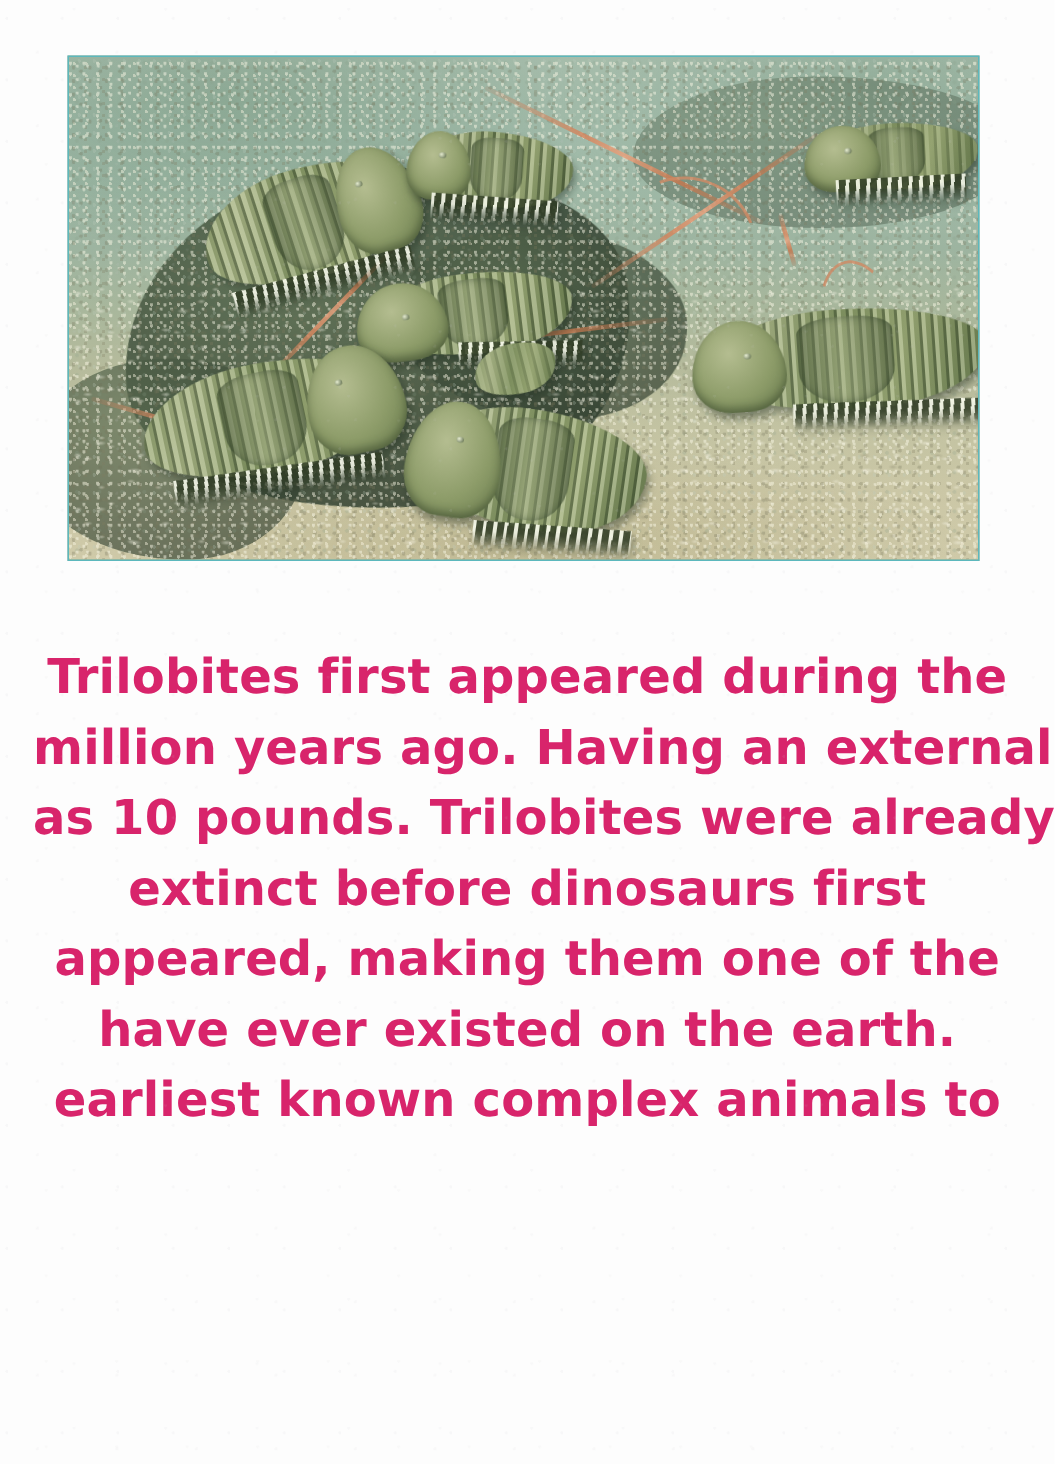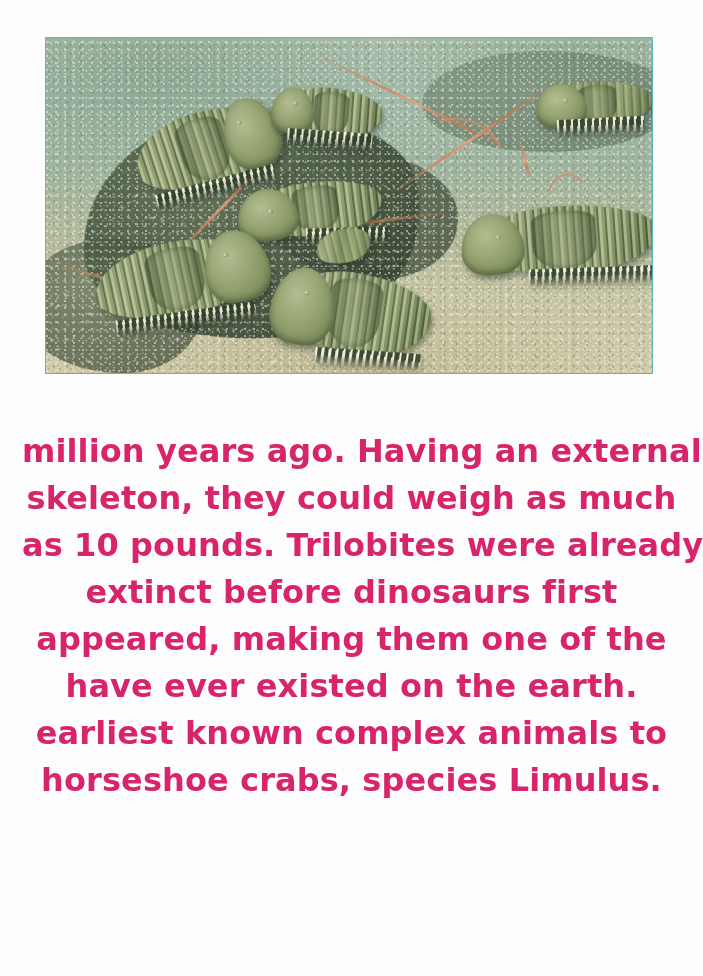--- a/index.html
+++ b/index.html
@@ -362,23 +362,22 @@
     <div class="trilo" id="trilo-small-center">
       <div class="trilo-body">
         <div class="ribs" style="opacity:.35;"></div>
       </div>
     </div>
 
   </div>
 </div>
 
 <div class="caption">
+  <span class="caption-line">Trilobites first appeared during the</span>
   <span class="caption-line">million years ago. Having an external</span>
-  <span class="caption-line">skeleton, they could weigh as much</span>
   <span class="caption-line">as 10 pounds. Trilobites were already</span>
   <span class="caption-line">extinct before dinosaurs first</span>
   <span class="caption-line">appeared, making them one of the</span>
   <span class="caption-line">have ever existed on the earth.</span>
   <span class="caption-line">earliest known complex animals to</span>
-  <span class="caption-line">horseshoe crabs, species Limulus.</span>
 </div>
 
 <div class="paper-grain"></div>
 
 </body></html>

